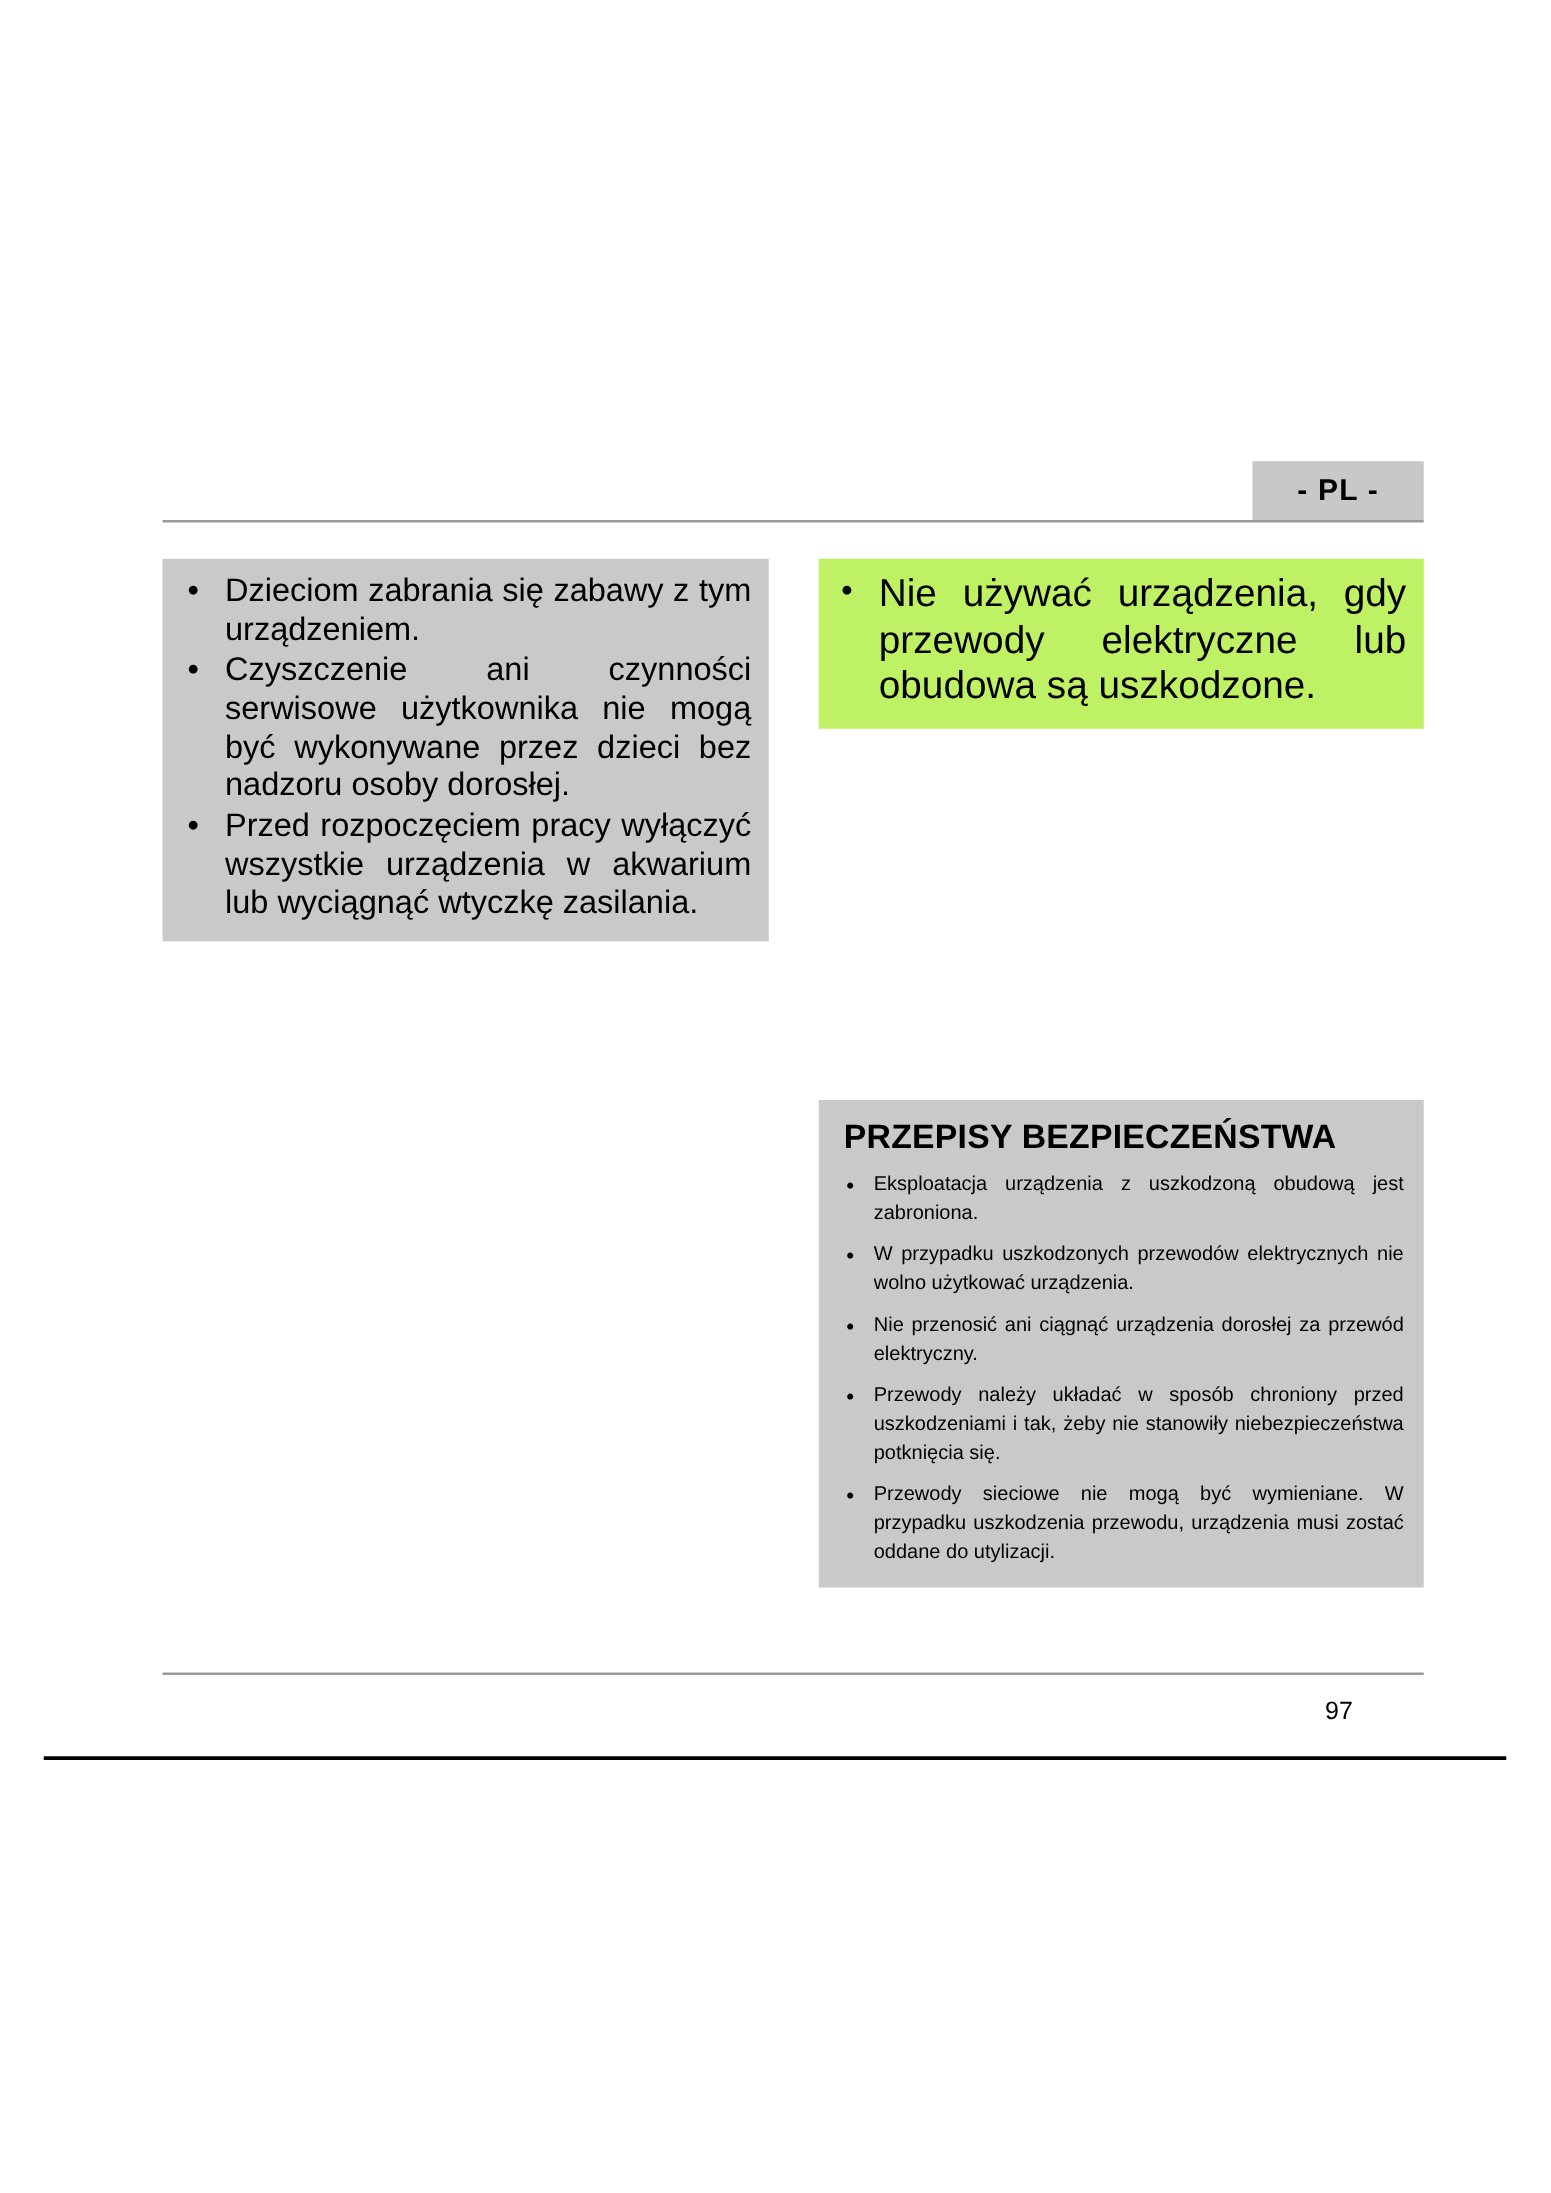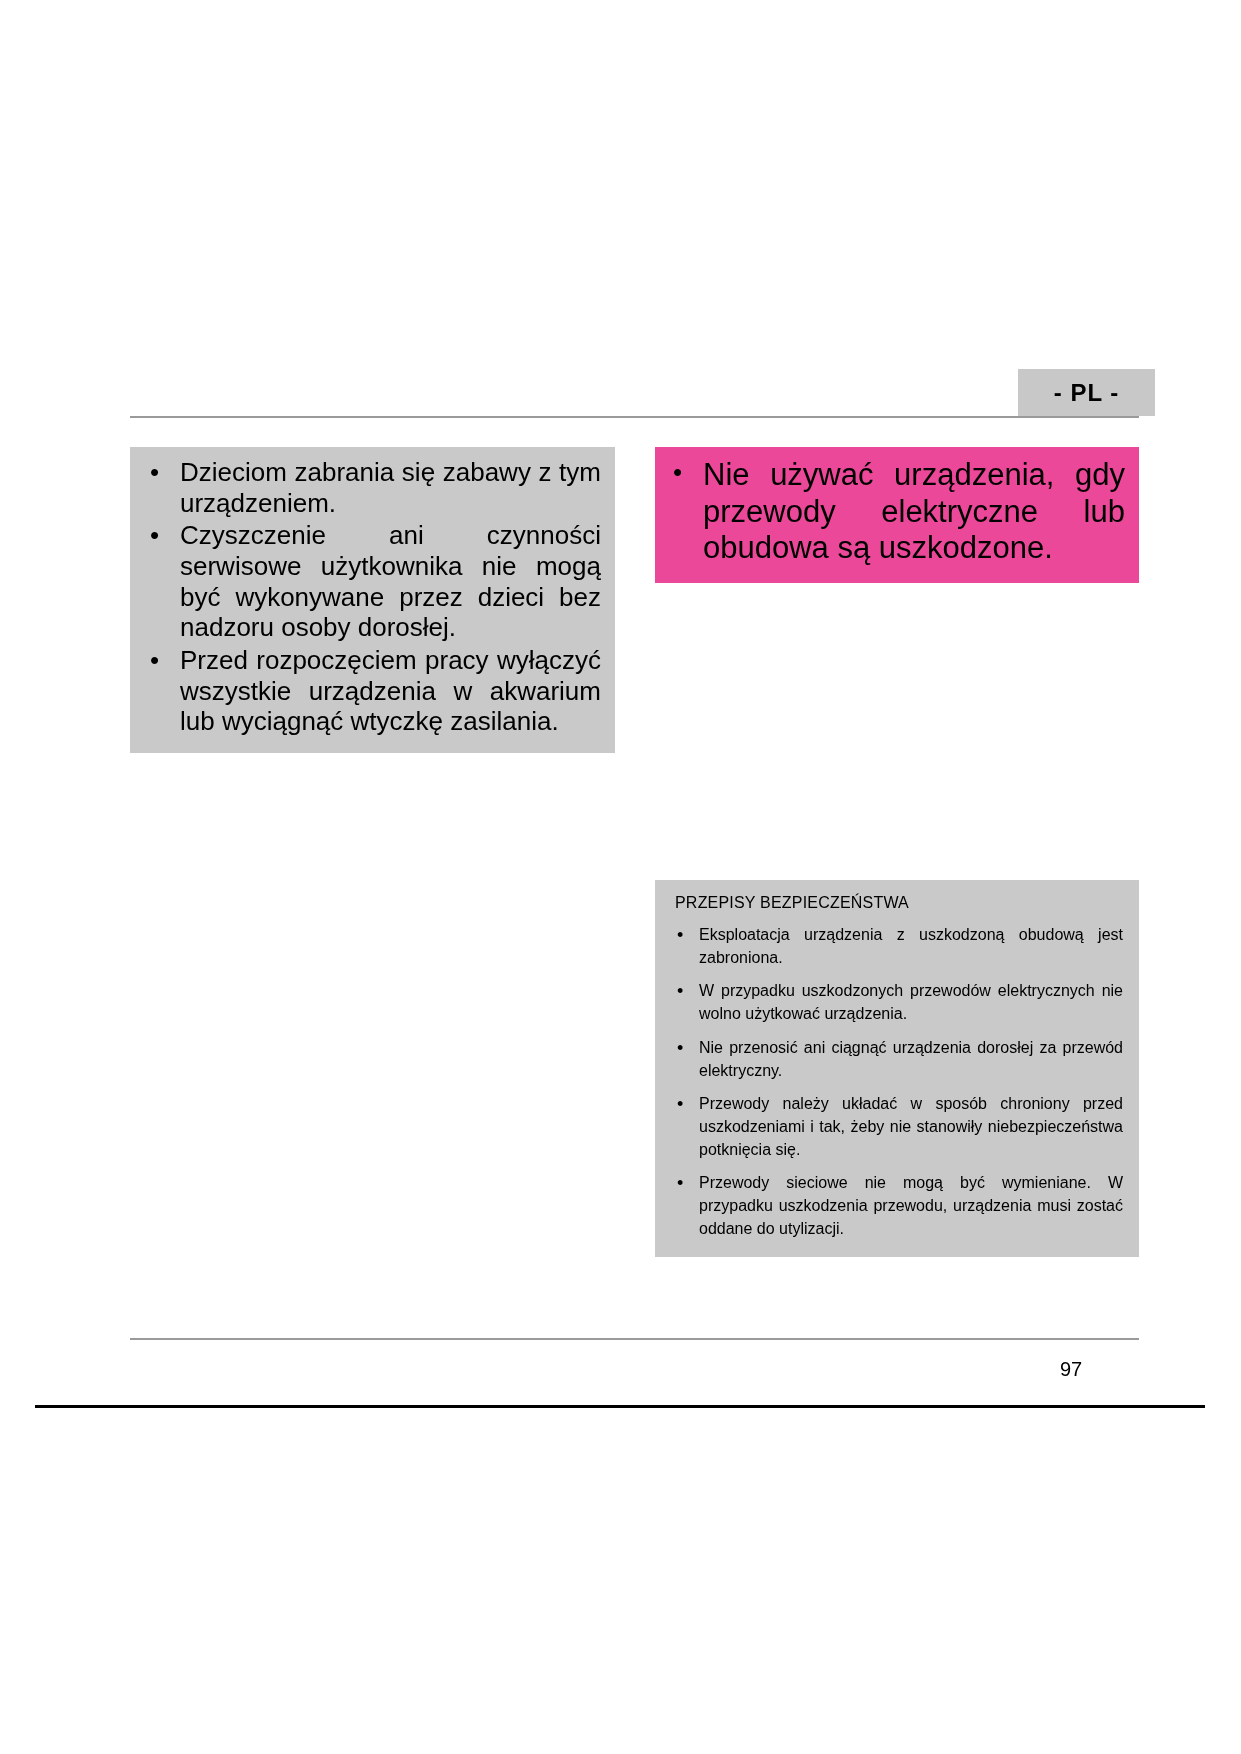--- a/index.html
+++ b/index.html
@@ -29,21 +29,20 @@
     top: 369px;
     width: 137px;
     height: 47px;
     background: #c8c8c8;
     display: flex;
     align-items: center;
     justify-content: center;
     font-size: 24px;
     font-weight: bold;
     letter-spacing: 1px;
-    margin-left: 16px;
   }
 
   
   .header-rule {
     position: absolute;
     left: 130px;
     top: 416px;
     width: 1009px;
     height: 2px;
     background: #9a9a9a;
@@ -105,21 +104,21 @@
     top: 0;
     font-size: 26px;
   }
 
   
   .right-block {
     position: absolute;
     left: 655px;
     top: 447px;
     width: 484px;
-    background: #ec4899;
+    background: #bef264;
     padding: 10px 14px 14px 14px;
     box-sizing: border-box;
   }
   .right-block ul {
     list-style: none;
     margin: 0;
     padding: 0;
   }
   .right-block li {
     position: relative;
@@ -142,22 +141,22 @@
   .safety-block {
     position: absolute;
     left: 655px;
     top: 880px;
     width: 484px;
     background: #c9c9c9;
     padding: 14px 16px 16px 16px;
     box-sizing: border-box;
   }
   .safety-title {
-    font-size: 16px;
-    font-weight: normal;
+    font-size: 27px;
+    font-weight: bold;
     margin: 0 0 12px 4px;
     letter-spacing: 0.2px;
   }
   .safety-block ul {
     list-style: none;
     margin: 0;
     padding: 0;
   }
   .safety-block li {
     position: relative;

